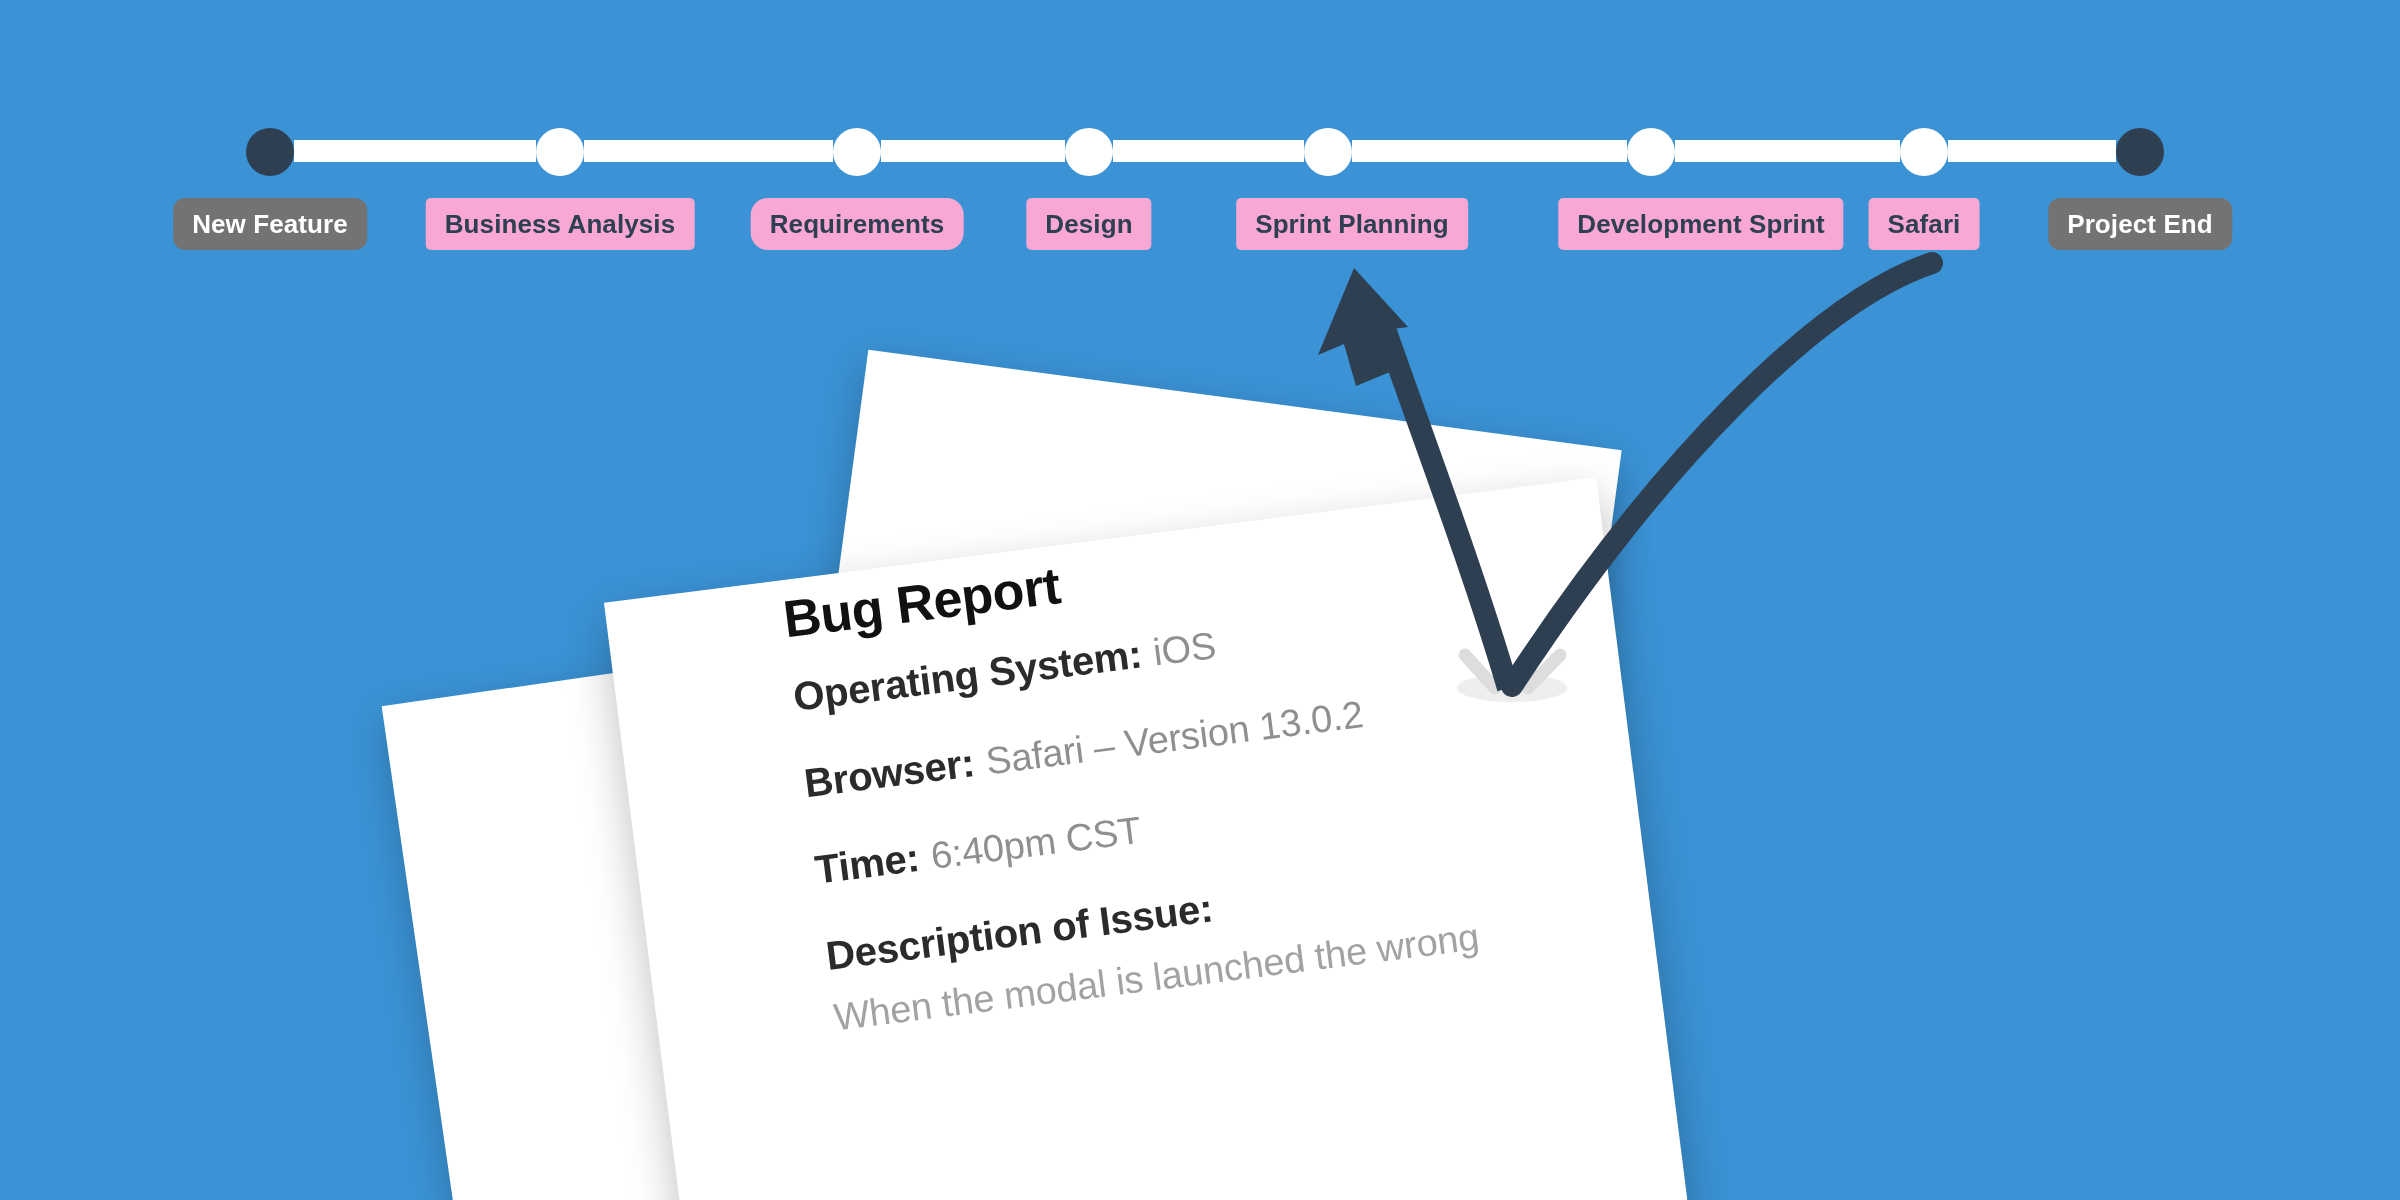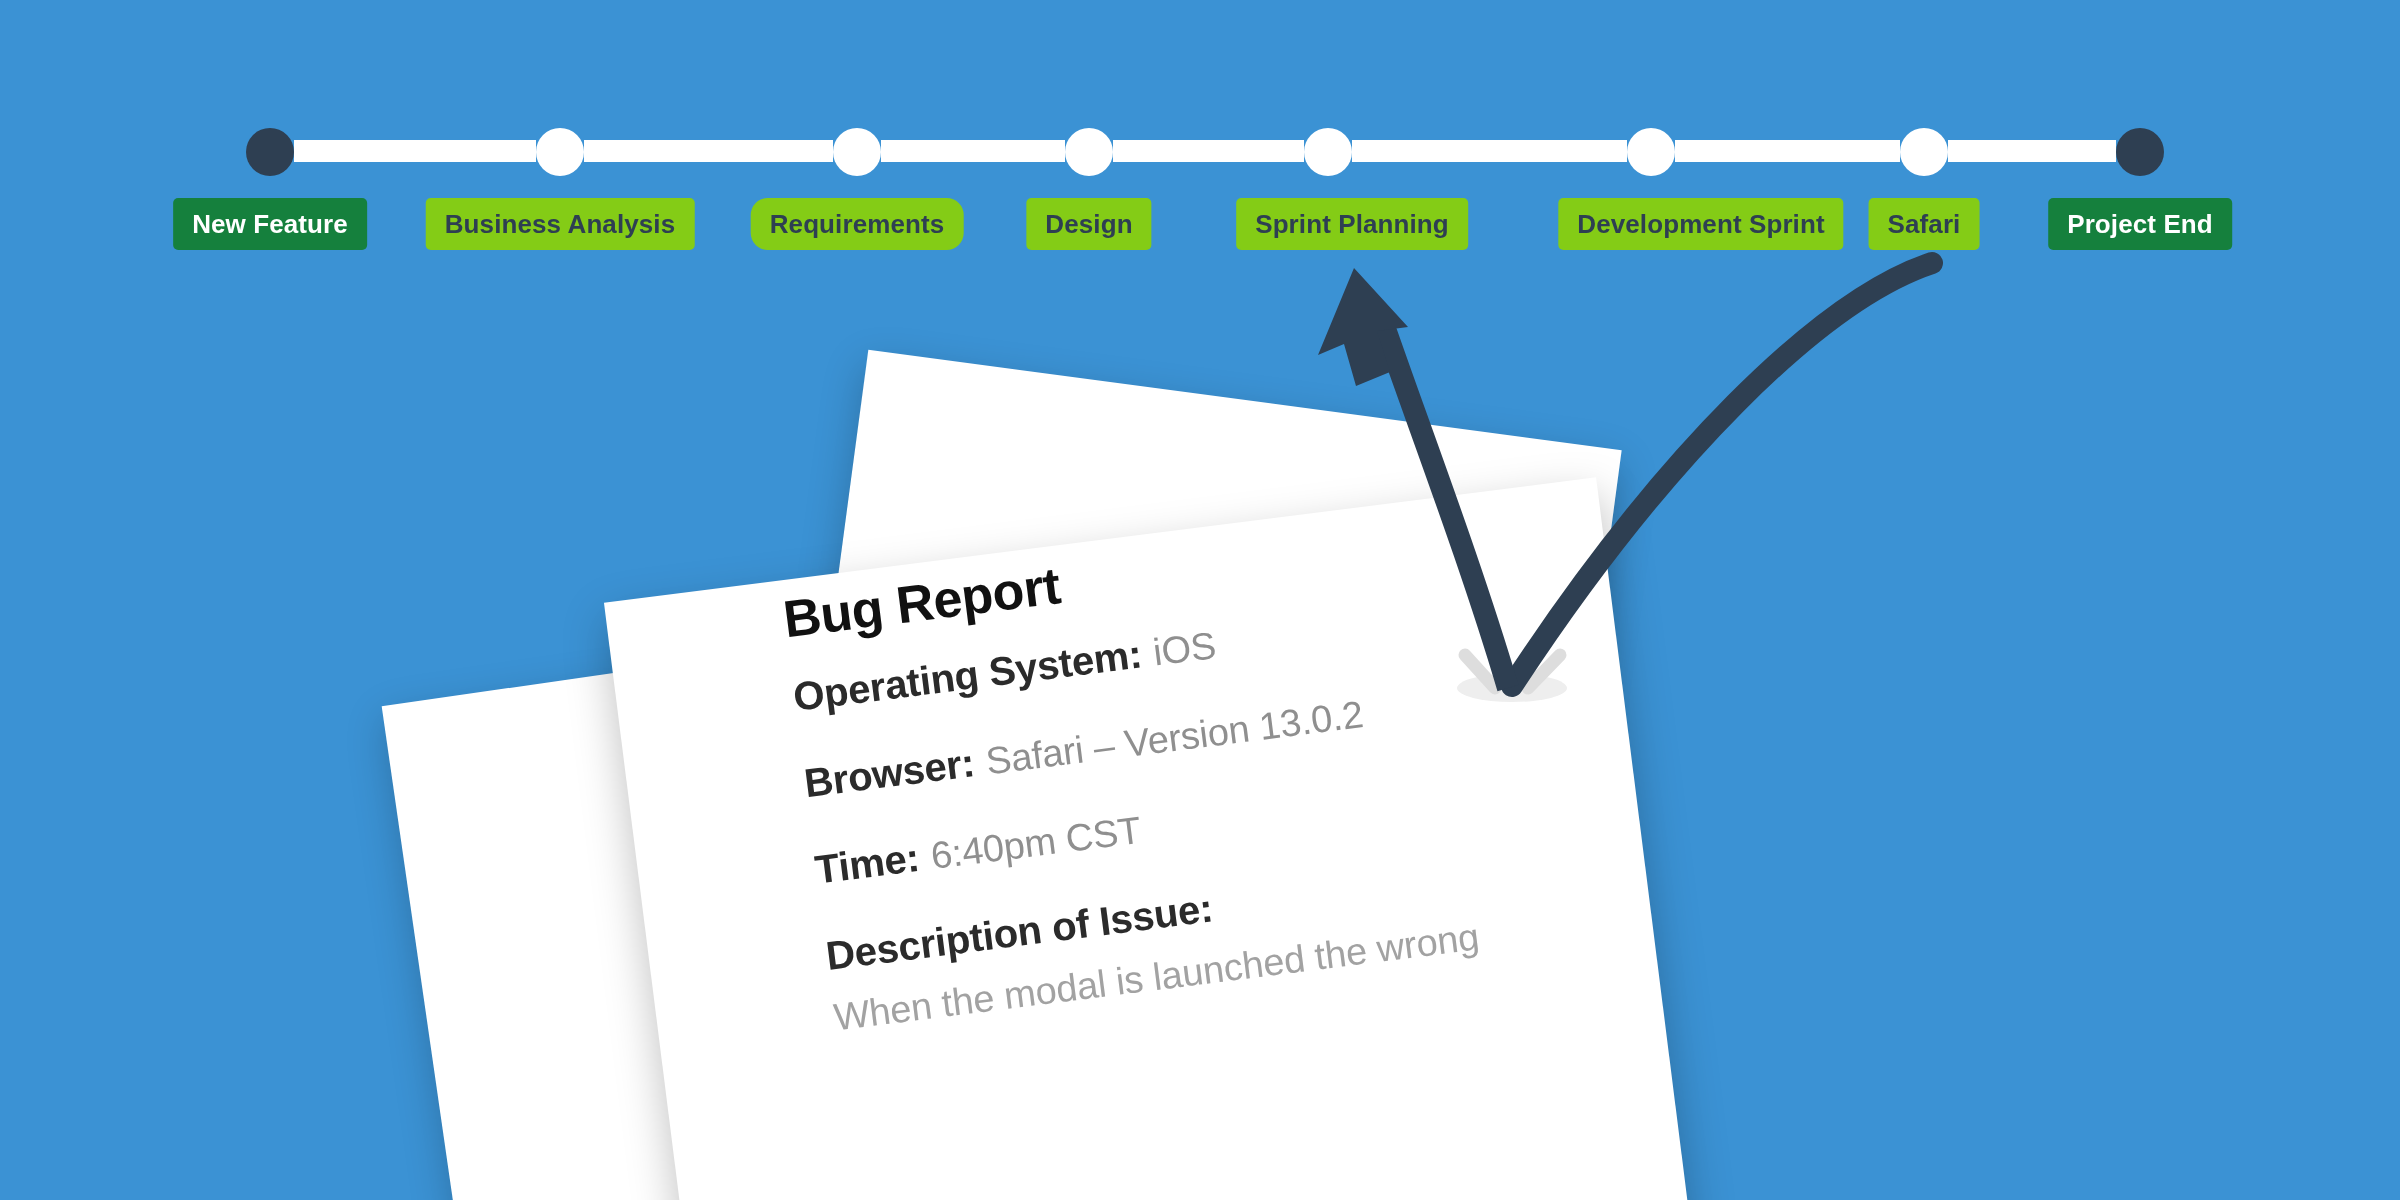--- a/index.html
+++ b/index.html
@@ -15,30 +15,30 @@
   .tl-track{position:absolute;top:140px;height:22px;background:#ffffff;}
 
   .tl-node{
     position:absolute;top:128px;width:48px;height:48px;border-radius:50%;
     background:#ffffff;transform:translateX(-24px);
   }
   .tl-node.endpoint{background:#2e3f52;}
 
   .tl-chip{
     position:absolute;top:198px;height:52px;
-    border-radius:5px;background:#84cc16;
+    border-radius:5px;background:#f9a8d4;
     display:flex;align-items:center;justify-content:center;
     padding:0 19px;white-space:nowrap;
     transform:translateX(-50%);
     box-sizing:border-box;
   }
   .tl-chip span{
     font-size:26px;font-weight:bold;color:#2e3f52;letter-spacing:.1px;
   }
-  .tl-chip.endpoint{background:#15803d;}
+  .tl-chip.endpoint{background:#737373;border-radius:12px;}
   .tl-chip.endpoint span{color:#ffffff;}
 
   
   #stack{position:absolute;left:0;top:0;width:2400px;height:1200px;}
 
   .paper{
     position:absolute;background:#ffffff;
     box-shadow:0 14px 40px rgba(0,0,0,.22);
   }
   #paper-back{

